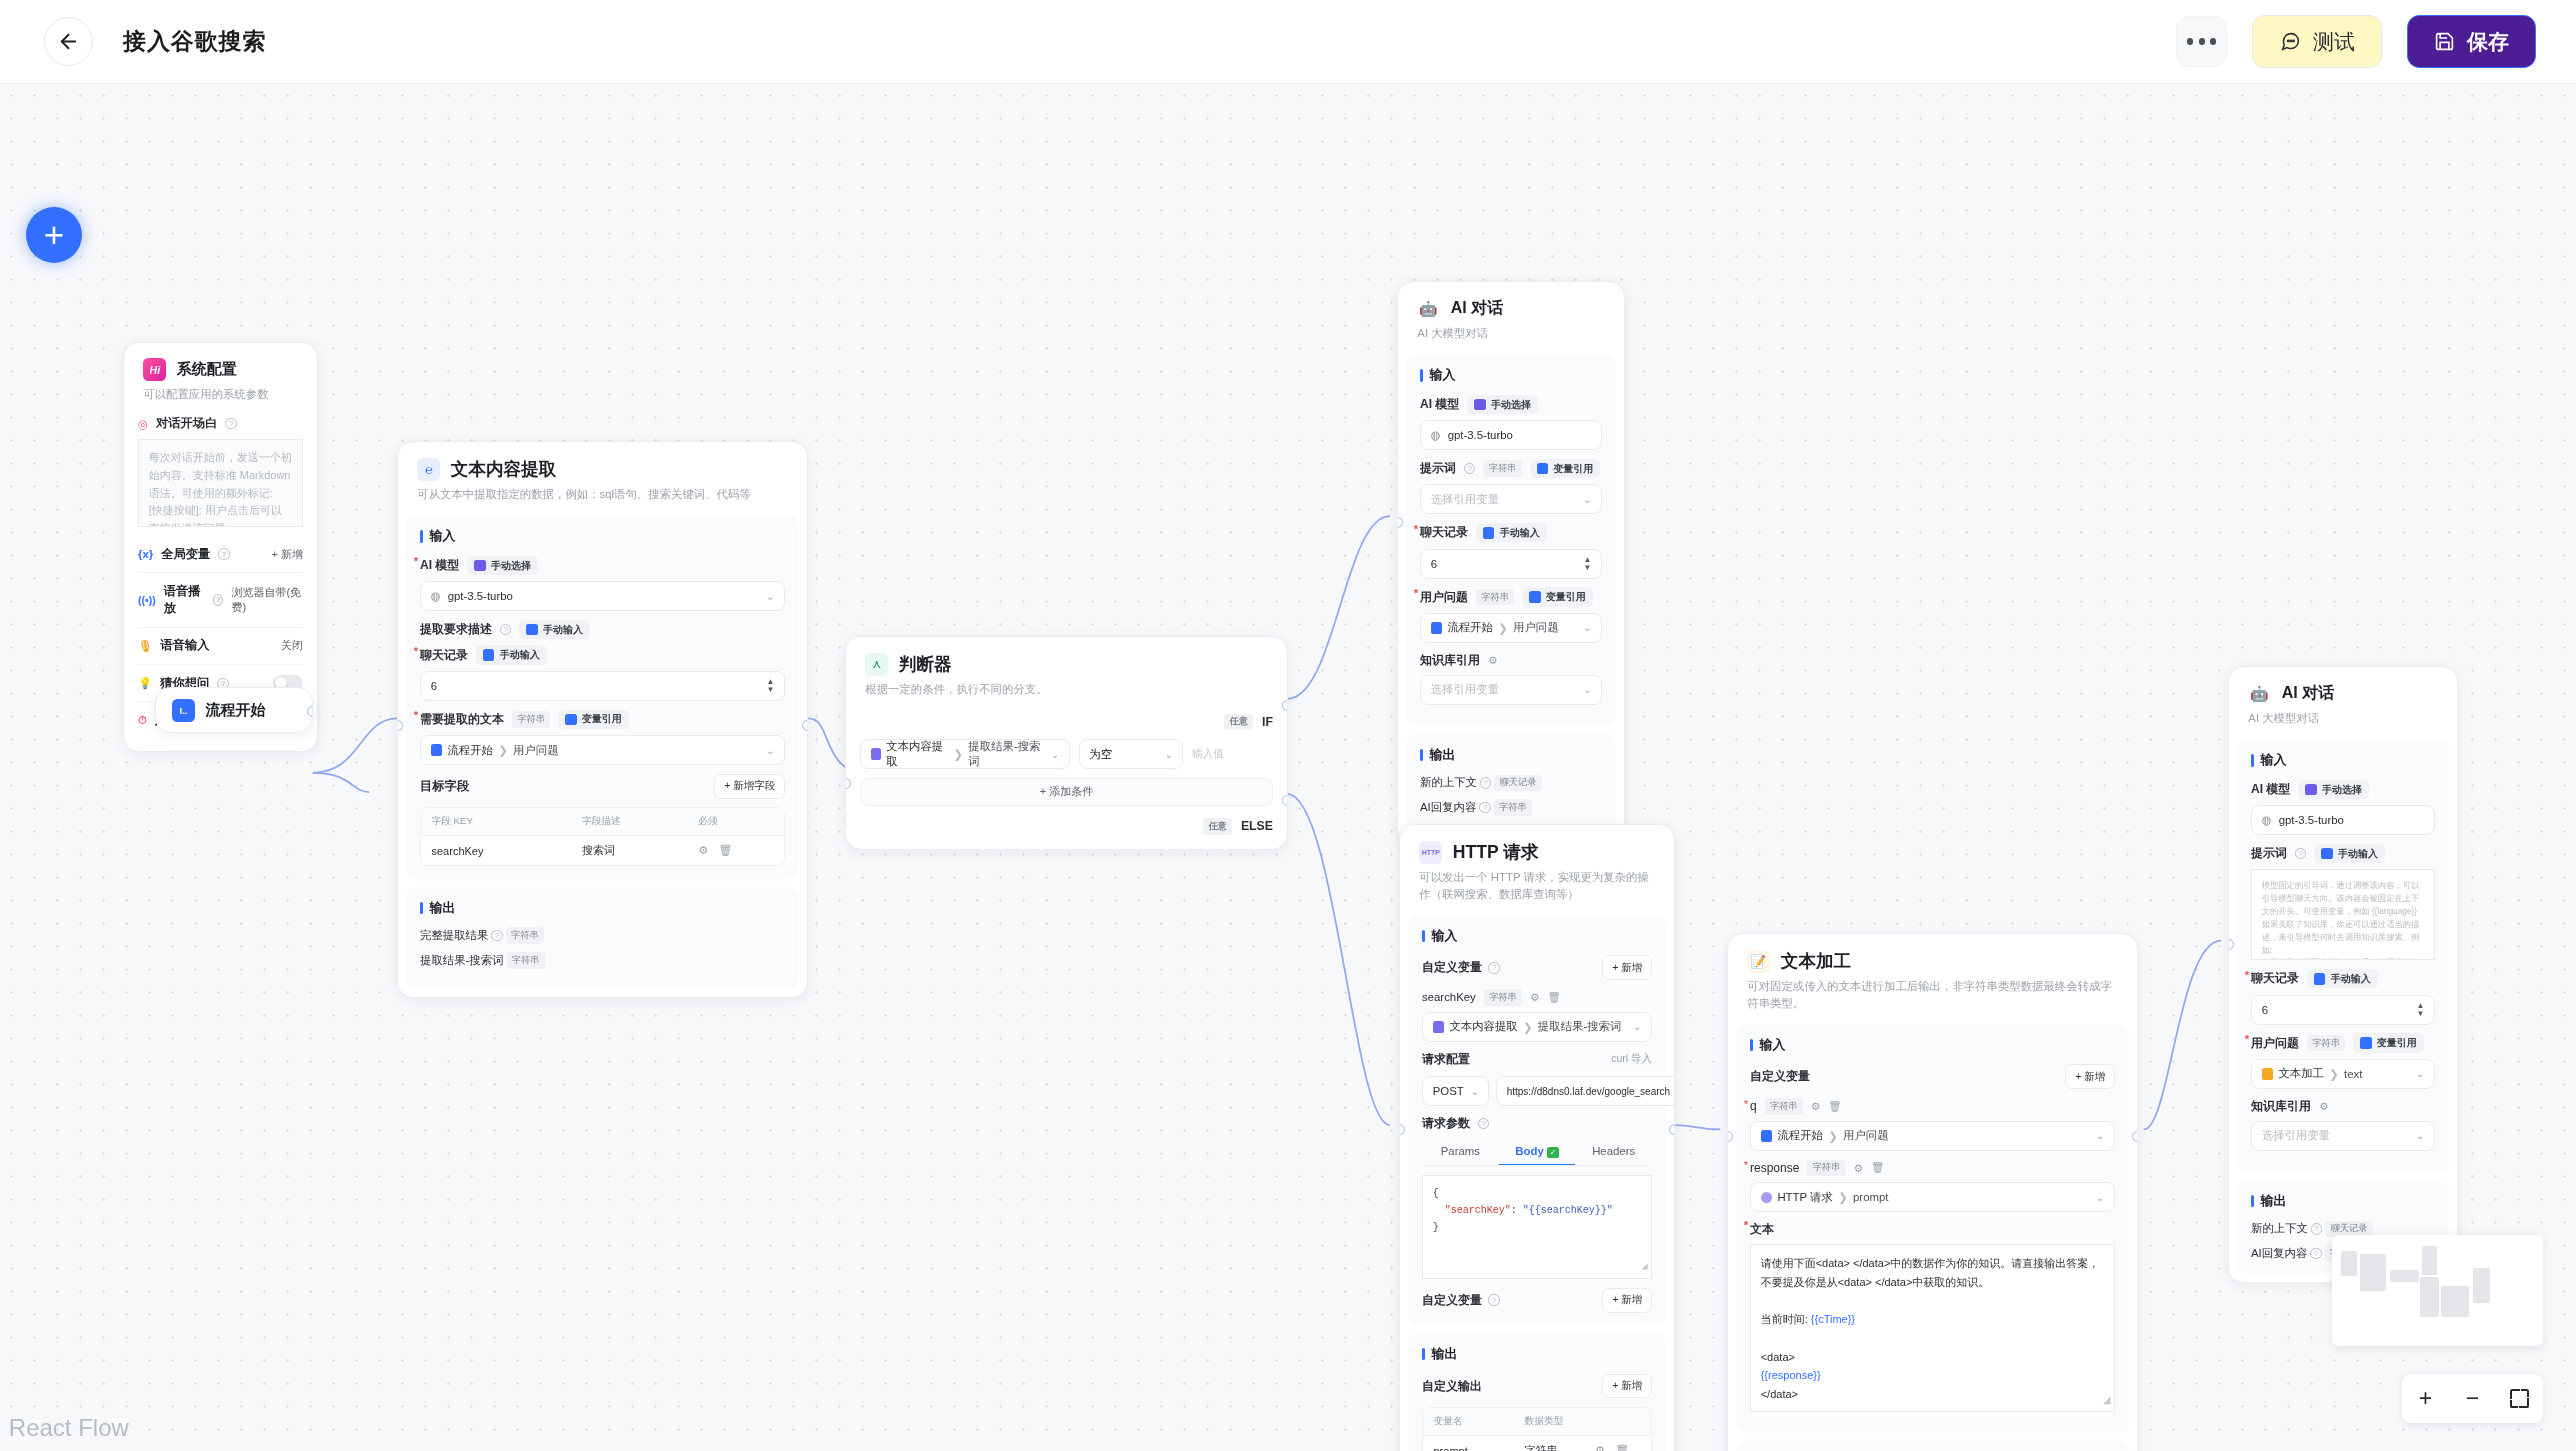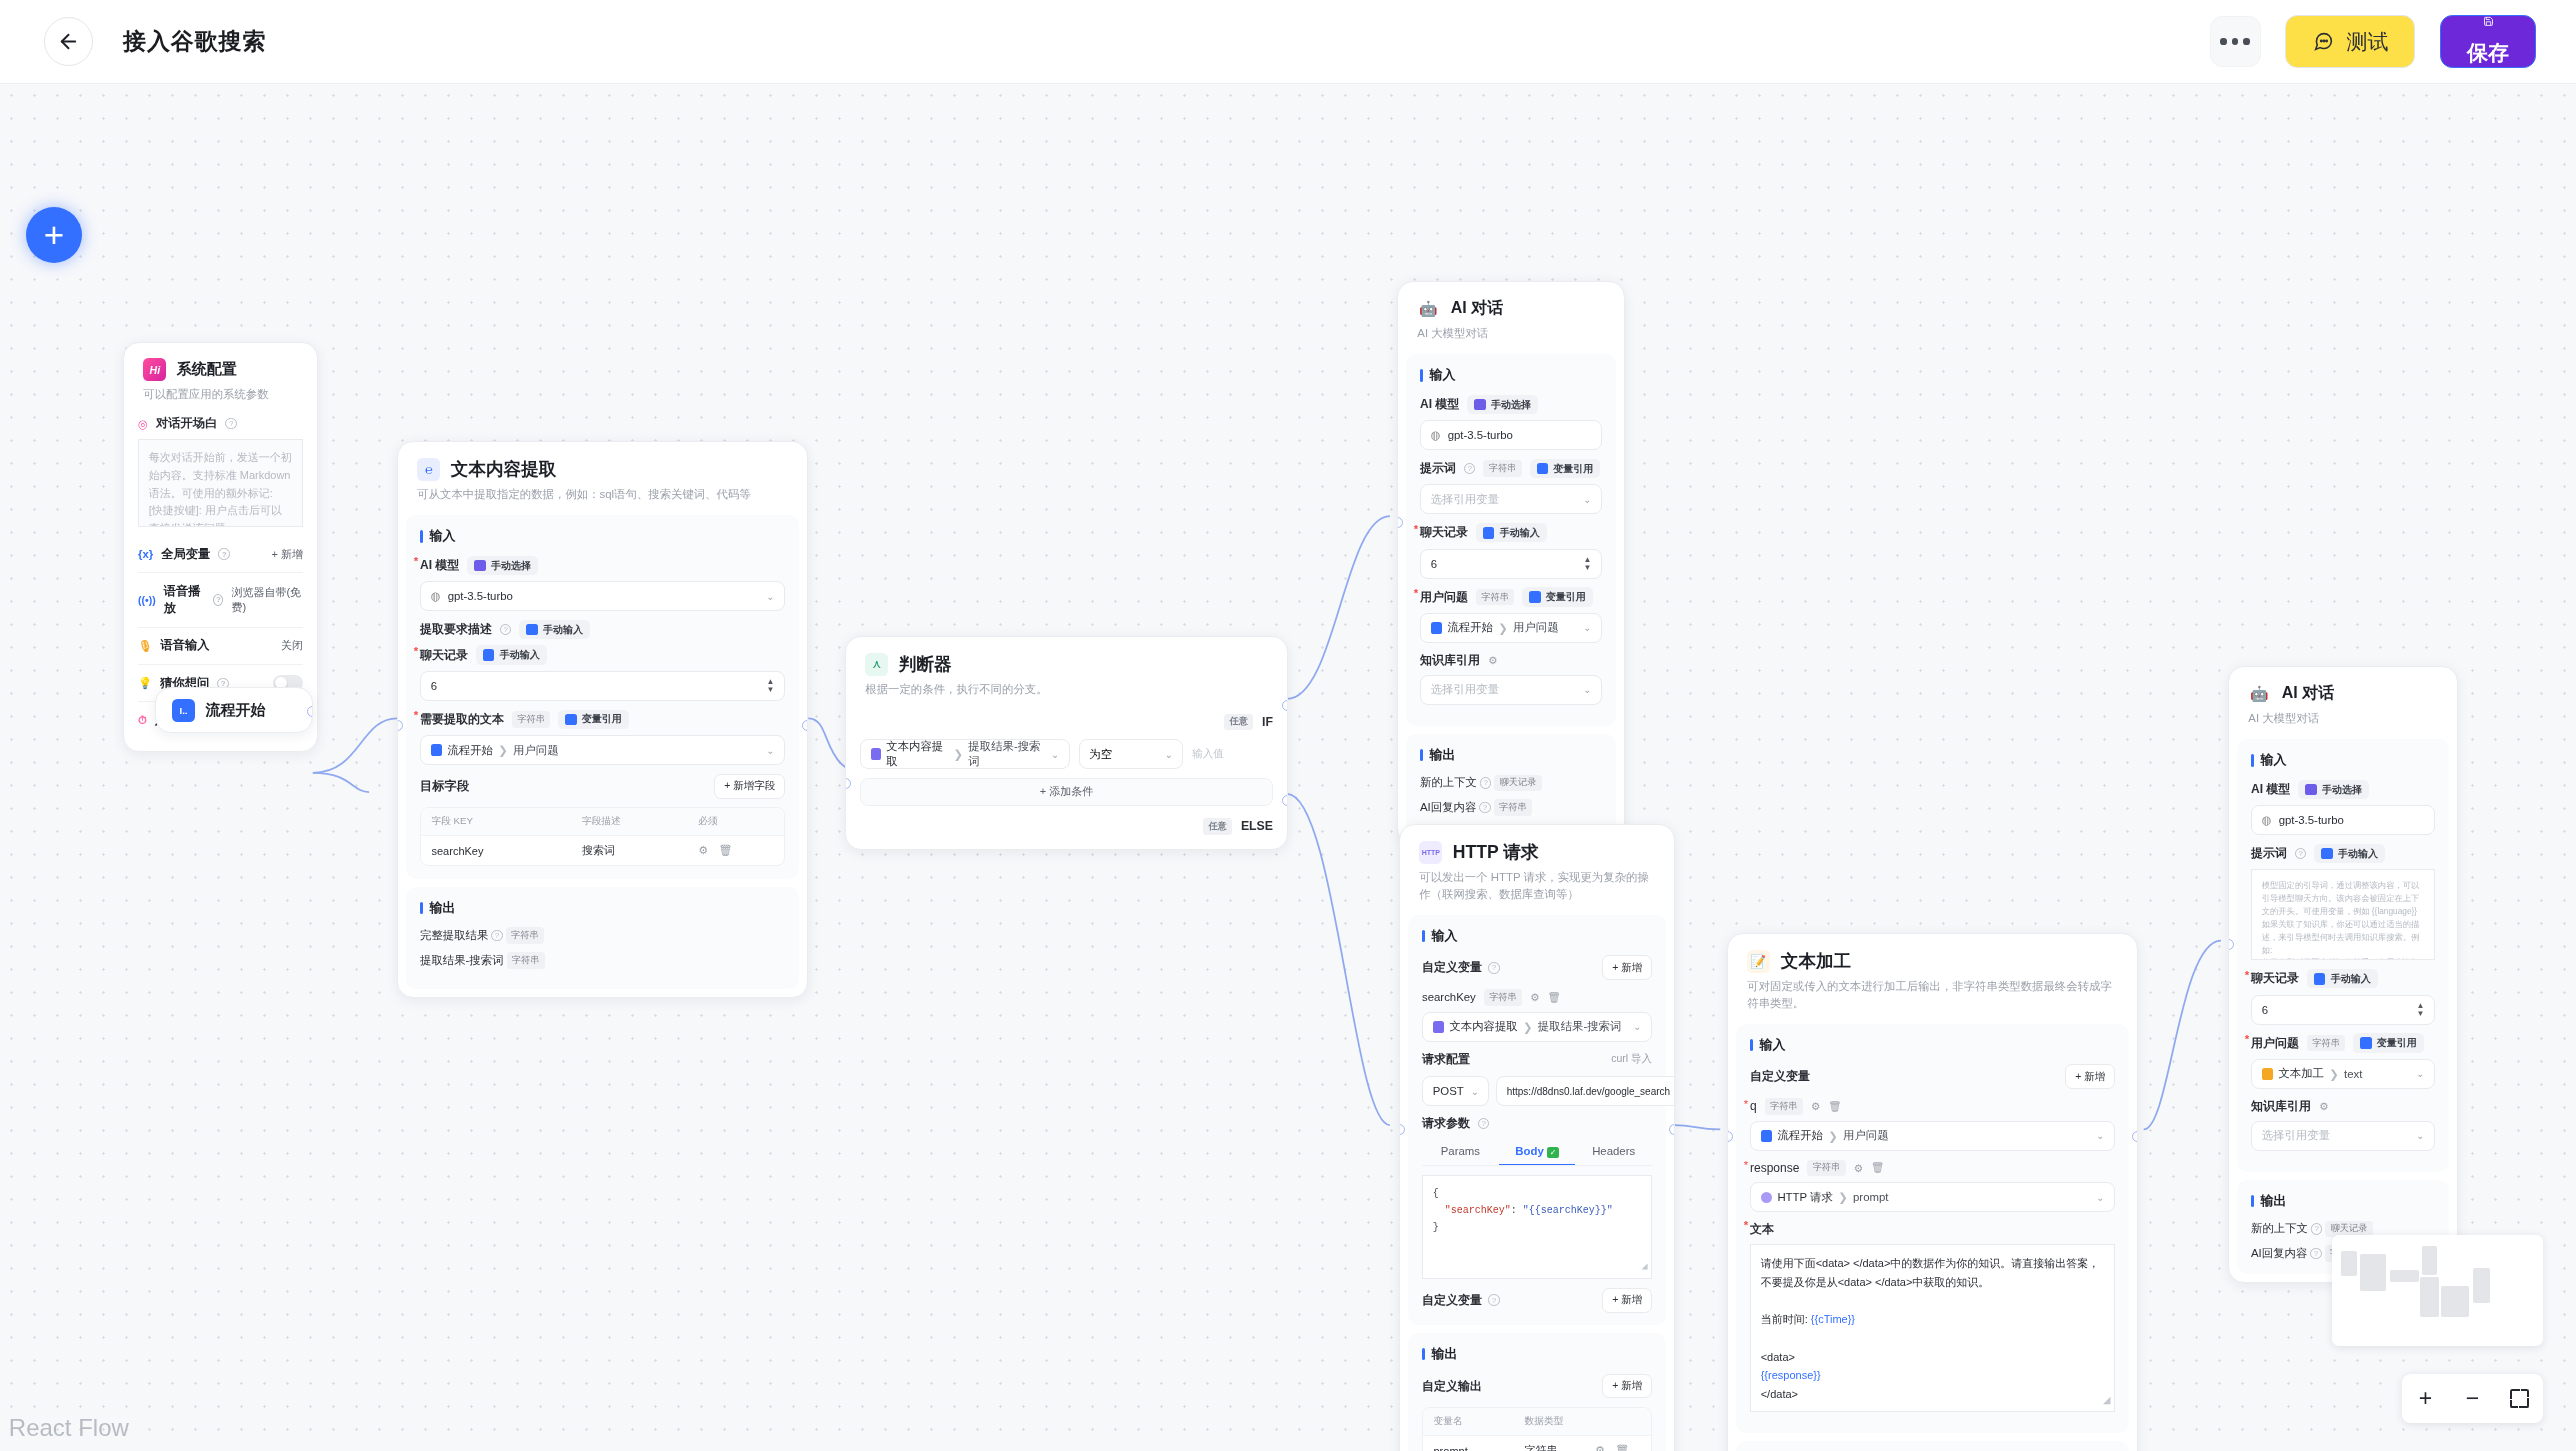--- a/index.html
+++ b/index.html
@@ -30,22 +30,22 @@
     width: 51px; height: 51px; border-radius: 12.3px; background: #f7f8fa;
     display: flex; align-items: center; justify-content: center; cursor: pointer;
     border: 0.9px solid #f1f2f4;
   }
   .dots { display: flex; gap: 5.3px; }
   .dots i { width: 6.2px; height: 6.2px; border-radius: 50%; background: #4a4e57; display: block; }
   .btn {
     height: 53px; border-radius: 12.3px; display: flex; align-items: center;
     gap: 12.3px; padding: 0 26px; font-size: 21px; cursor: pointer; white-space: nowrap;
   }
-  .btn-test { background: #fde047; border: 0.9px solid #e3e6ea; color: #2b2e35; padding-left: 27px; }
-  .btn-save { background: #6d28d9; border: 0.9px solid #3370ff; color: #fff; font-weight: 600; flex-direction: column; }
+  .btn-test { background: #fef9c3; border: 0.9px solid #e3e6ea; color: #2b2e35; padding-left: 27px; }
+  .btn-save { background: #4c1d95; border: 0.9px solid #3370ff; color: #fff; font-weight: 600; }
 
   
   .canvas {
     position: absolute; top: 84px; left: 0; width: 2576px; height: 1367px;
     background-color: #f7f8fa;
     background-image: radial-gradient(#d9dde4 1.1px, transparent 1.1px);
     background-size: 23px 23px;
     overflow: hidden;
   }
   .add-node-fab {

